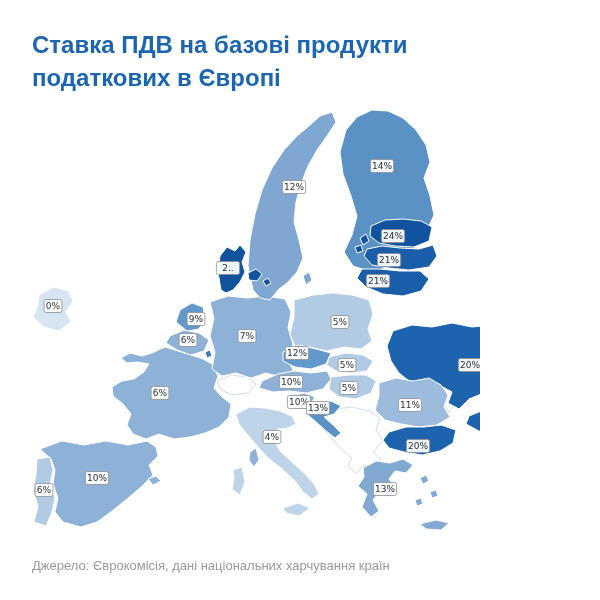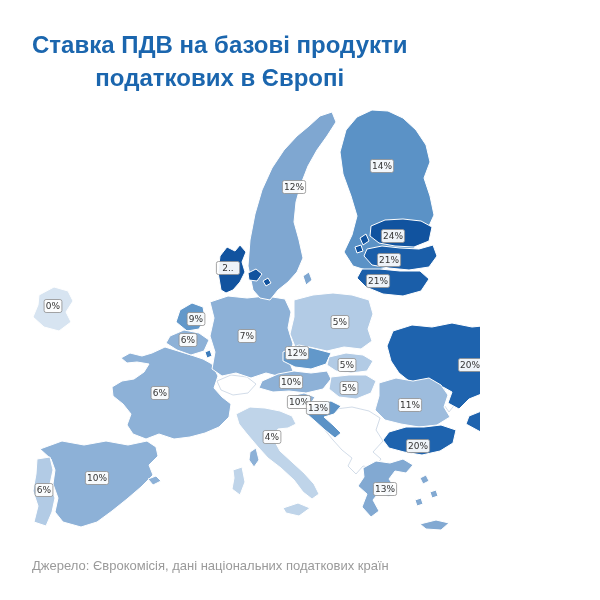--- a/index.html
+++ b/index.html
@@ -1,19 +1,18 @@
 <!DOCTYPE html>
 <html><head>
 <meta charset="utf-8">
 <style>
   html,body{margin:0;padding:0;background:#ffffff;}
   #canvas{
     position:relative;width:480px;height:600px;background:#ffffff;overflow:hidden;
     font-family:"Liberation Sans","DejaVu Sans",sans-serif;
-    text-align:center;
   }
   .title{
     position:absolute;left:32px;top:28px;
     font-size:24px;line-height:33px;font-weight:bold;color:#1b66ae;
   }
   .source{
     position:absolute;left:32px;top:558px;
     font-size:13px;color:#9a9a9a;
   }
   #mapsvg{position:absolute;left:0;top:0;}
@@ -153,14 +152,14 @@
         <text x="410" y="408.2" text-anchor="middle" class="vlabel-text">11%</text>
         <rect x="406.4" y="439.5" width="23.200000000000003" height="13" rx="2" class="vlabel-rect"></rect>
         <text x="418" y="449.2" text-anchor="middle" class="vlabel-text">20%</text>
         <rect x="373.4" y="482.5" width="23.200000000000003" height="13" rx="2" class="vlabel-rect"></rect>
         <text x="385" y="492.2" text-anchor="middle" class="vlabel-text">13%</text>
       </g>
 
     <path d="M529,551 H545 V543 H552 V534 H569 V556 H556 V574 H529 Z" fill="#12529e"></path>
   </svg>
 
-  <div class="source">Джерело: Єврокомісія, дані національних податкових країн</div>
+  <div class="source">Джерело: Єврокомісія, дані національних харчування країн</div>
 </div>
 
 </body></html>

